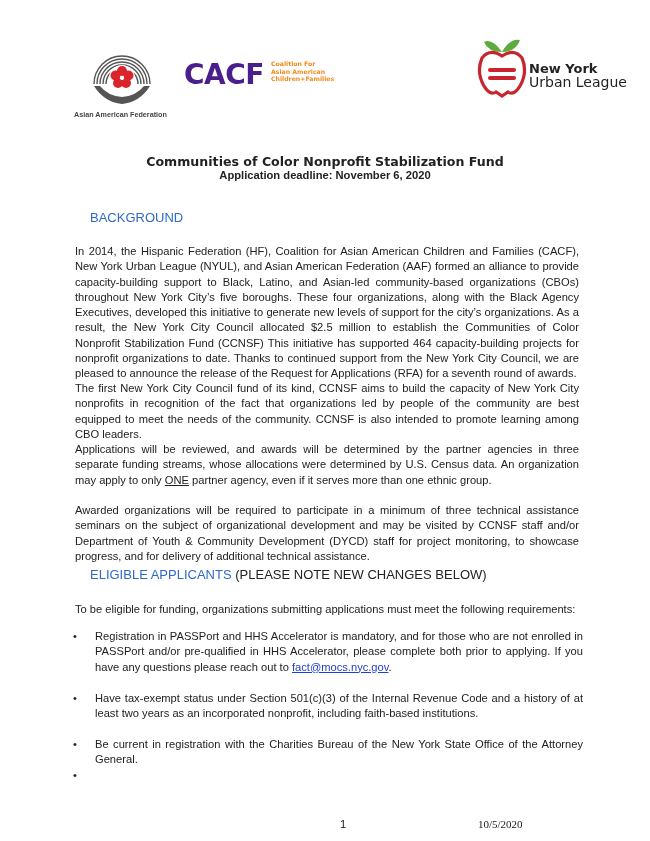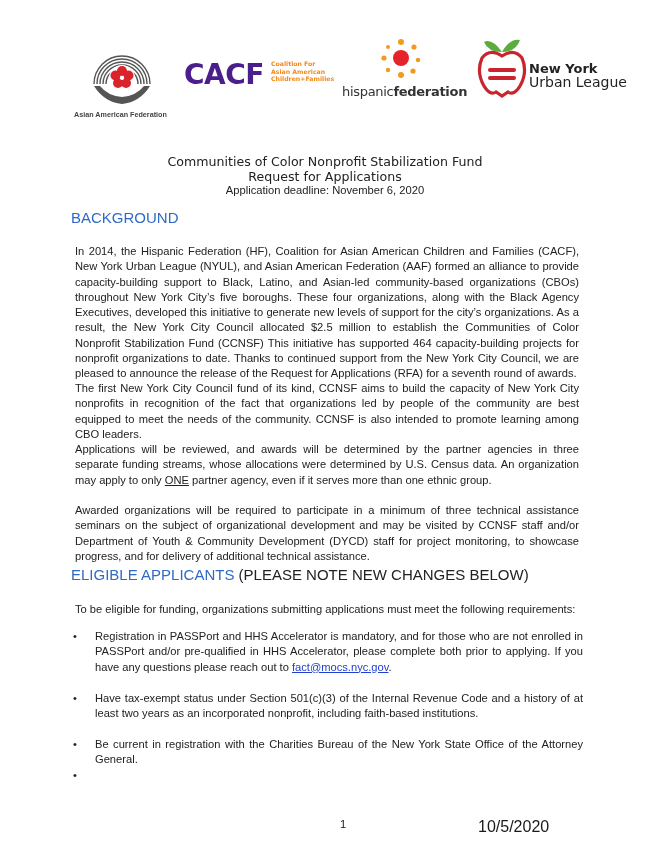--- a/index.html
+++ b/index.html
@@ -12,35 +12,35 @@
   .cacf { left:110px; top:22px; height:40px; }
   .cacf-big { position:absolute; left:0; top:0; font-size:28px; font-weight:900; color:#4a1e8c; letter-spacing:-0.5px; font-family:"DejaVu Sans", sans-serif; }
   .cacf-small { position:absolute; left:87px; top:2px; font-size:6.2px; color:#f28b1c; line-height:7.5px; width:60px; font-family:"DejaVu Sans", sans-serif; font-weight:bold; }
   .hf { left:268px; top:0; width:120px; height:90px; }
   .hf-text { position:absolute; left:0; top:48px; font-size:13px; color:#333; white-space:nowrap; font-family:"DejaVu Sans", sans-serif; letter-spacing:-0.3px; }
   .hf-text b { font-weight:bold; }
   .nyul { left:402px; top:0; width:140px; height:90px; }
   .nyul-t1 { position:absolute; left:53px; top:25px; font-size:13px; font-weight:bold; color:#222; white-space:nowrap; font-family:"DejaVu Sans", sans-serif; }
   .nyul-t2 { position:absolute; left:53px; top:38px; font-size:14px; color:#222; white-space:nowrap; font-family:"DejaVu Sans", sans-serif; }
 
-  .title-block { position:absolute; top:154px; left:0; width:650px; text-align:center; }
+  .title-block { position:absolute; top:154px; left:0; width:650px; text-align:center;font-weight:bold; }
   .t1 { font-size:12.6px; line-height:15px; font-family:"DejaVu Sans", sans-serif; color:#222; }
   .t3 { font-size:11.2px; line-height:13px; color:#222; }
 
   .content { position:absolute; left:71px; width:512px; font-size:11.15px; line-height:15.3px; color:#222; }
-  .heading { color:#2f6ac6; font-size:15px; }
+  .heading { color:#2f6ac6; font-size:13px;margin-left:19px; }
   .heading .note { color:#222; }
   p { margin:4px; text-align:justify; }
   .link { color:#1f3fd1; text-decoration:underline; }
   .u { text-decoration:underline; }
   ul { margin:0; padding:0; list-style:none; }
   li { position:relative; padding-left:24px; margin:0; text-align:justify; }
   li .bullet { position:absolute; left:2px; top:0; }
   .footer-page { position:absolute; top:818px; left:340px; font-size:11.2px; }
-  .footer-date { position:absolute; top:818px; left:478px; font-size:16px; }
+  .footer-date { position:absolute; top:818px; left:478px; font-size:11px;font-family:Liberation Serif, serif; }
 </style>
 </head>
 <body>
 
 <div class="logos">
   <div class="logo aaf">
     <svg width="96" height="64" viewBox="0 0 96 64">
       <g fill="none" stroke="#555" stroke-width="1.4">
         <path d="M20 40 A28 28 0 0 1 76 40"></path>
         <path d="M23 40 A25 25 0 0 1 73 40"></path>
@@ -64,53 +64,36 @@
 
   <div class="logo cacf">
     <div class="cacf-big">CACF</div>
     <div class="cacf-small">
       <div>Coalition For</div>
       <div>Asian American</div>
       <div>Children+Families</div>
     </div>
   </div>
 
-  <div class="logo hf">
-    <svg width="120" height="46" viewBox="0 0 120 46">
-      <circle cx="59" cy="22" r="8" fill="#e5232b"></circle>
-      <g fill="#f39a1e">
-        <circle cx="59" cy="6" r="3"></circle>
-          <circle cx="72" cy="11" r="2.6"></circle>
-        <circle cx="76" cy="24" r="2.2"></circle>
-          <circle cx="71" cy="35" r="2.6"></circle>
-        <circle cx="59" cy="39" r="3"></circle>
-          <circle cx="46" cy="34" r="2.2"></circle>
-        <circle cx="42" cy="22" r="2.6"></circle>
-          <circle cx="46" cy="11" r="2"></circle>
-      </g>
-    </svg>
-    <div class="hf-text"><span>hispanic</span><b>federation</b></div>
-  </div>
 
   <div class="logo nyul">
     <svg width="52" height="62" viewBox="0 0 52 62">
       <path d="M26 16 Q16 2 8 6 Q12 16 26 16Z" fill="#5cab3f"></path>
       <path d="M26 16 Q34 2 44 4 Q40 16 26 16Z" fill="#5cab3f"></path>
       <path d="M26 20 Q14 12 6 22 Q0 36 8 50 Q14 60 20 56 L26 60 L32 56 Q38 60 44 50 Q52 36 46 22 Q38 12 26 20Z" fill="none" stroke="#c7262e" stroke-width="3.2"></path>
       <rect x="12" y="32" width="28" height="4" rx="2" fill="#c7262e"></rect>
       <rect x="12" y="40" width="28" height="4" rx="2" fill="#c7262e"></rect>
     </svg>
     <div class="nyul-t1">New York</div>
     <div class="nyul-t2">Urban League</div>
   </div>
 </div>
 
 <div class="title-block">
   <div class="t1">Communities of Color Nonprofit Stabilization Fund</div>
-  <div class="t1">Request for Applications</div>
   <div class="t3">Application deadline: November 6, 2020</div>
 </div>
 
 <div class="content" style="top:210px;">
   <div class="heading">BACKGROUND</div>
 </div>
 
 <div class="content" style="top:240px;">
   <p>In 2014, the Hispanic Federation (HF), Coalition for Asian American Children and Families (CACF), New York Urban League (NYUL), and Asian American Federation (AAF) formed an alliance to provide capacity-building support to Black, Latino, and Asian-led community-based organizations (CBOs) throughout New York City’s five boroughs. These four organizations, along with the Black Agency Executives, developed this initiative to generate new levels of support for the city’s organizations. As a result, the New York City Council allocated $2.5 million to establish the Communities of Color Nonprofit Stabilization Fund (CCNSF) This initiative has supported 464 capacity-building projects for nonprofit organizations to date. Thanks to continued support from the New York City Council, we are pleased to announce the release of the Request for Applications (RFA) for a seventh round of awards.</p>
 </div>

